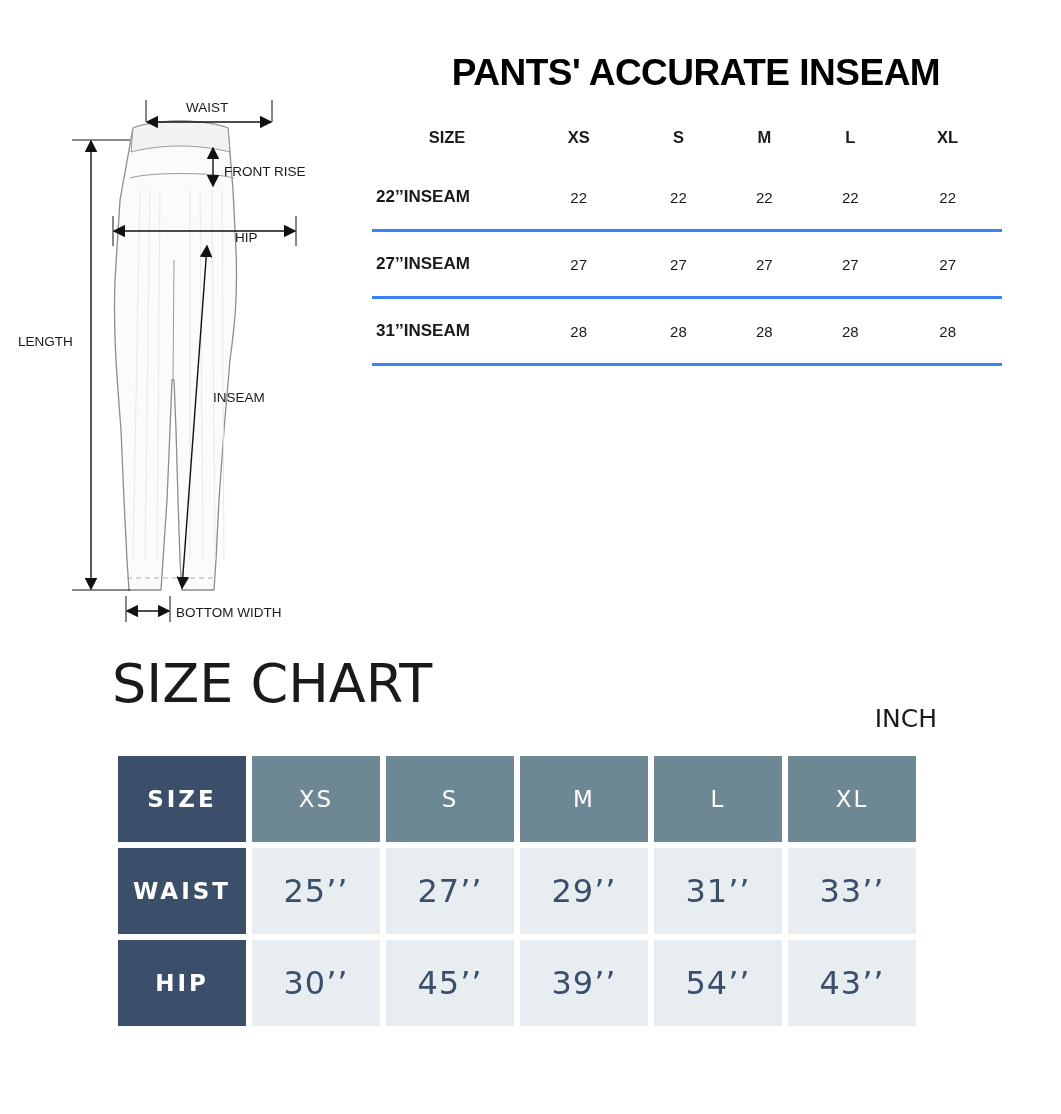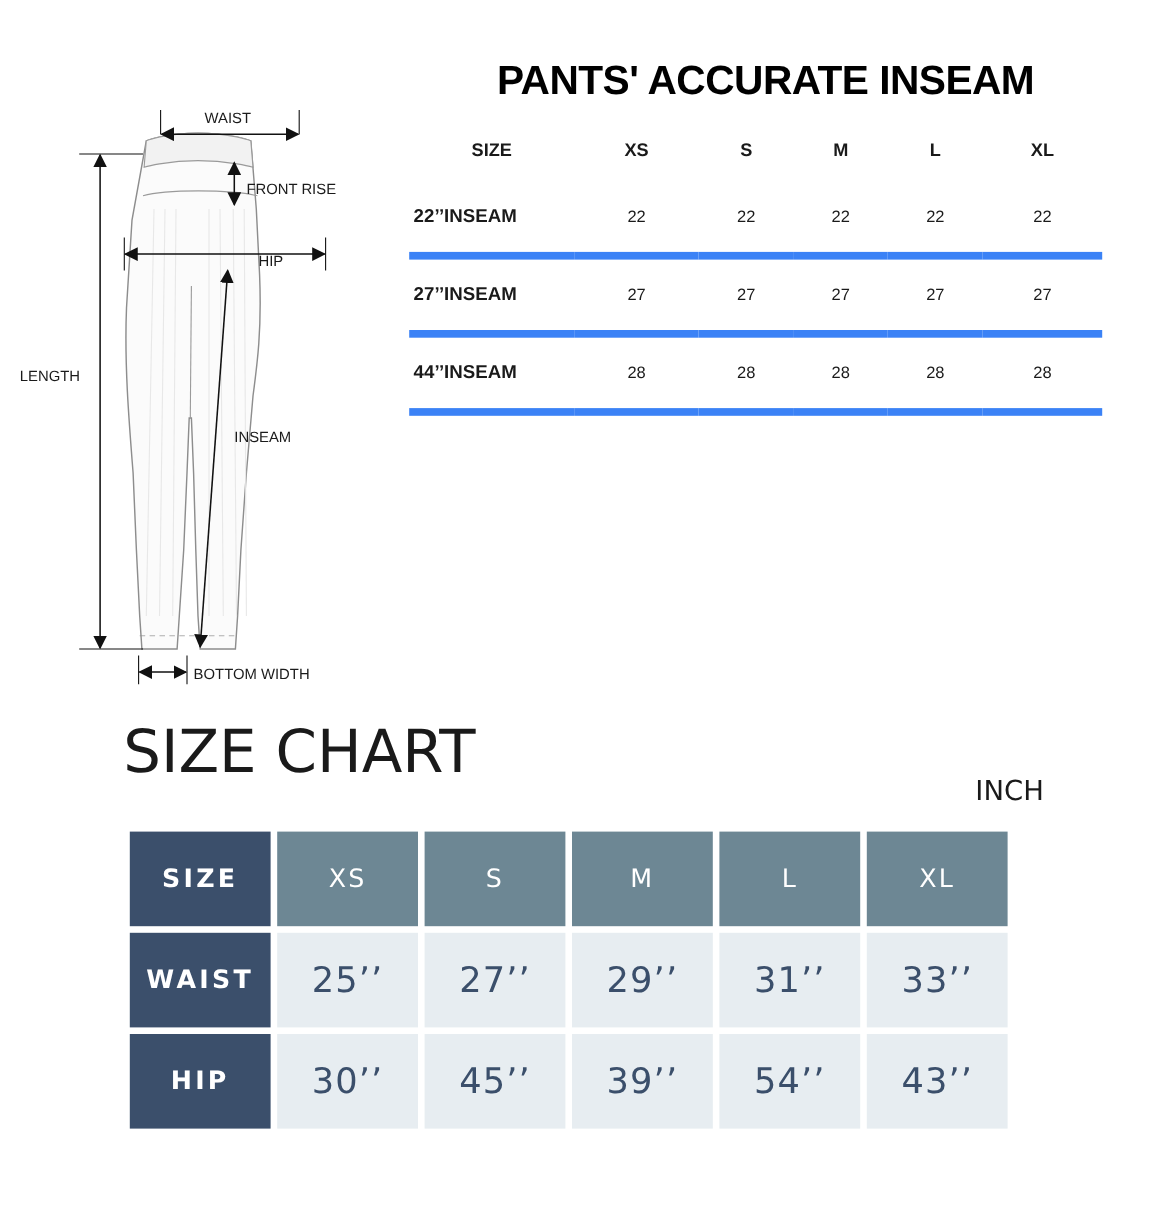--- a/index.html
+++ b/index.html
@@ -62,21 +62,21 @@
     text-align: center;
   }
   table.inseam th.rowhead-col {
     width: 150px;
   }
   table.inseam td {
     font-size: 15px;
     text-align: center;
     color: #1a1a1a;
     padding: 22px 0;
-    border-bottom: 7px solid #3b82f6;
+    border-bottom: 3px solid #3b82f6;
   }
   table.inseam td.rowhead {
     font-size: 17px;
     font-weight: bold;
     text-align: left;
     padding-left: 4px;
   }
   table.inseam tr:first-child td { border-top: none; }
 
   
@@ -92,21 +92,21 @@
     left: 112px;
     top: 20px;
     font-size: 54px;
     font-weight: normal;
     letter-spacing: 0px;
     color: #1a1a1a;
     font-family: "DejaVu Sans", sans-serif;
   }
   .inch-label {
     position: absolute;
-    right: 112px;
+    right: 124px;
     top: 72px;
     font-size: 25px;
     color: #1a1a1a;
     font-family: "DejaVu Sans", sans-serif;
   }
   table.grid {
     position: absolute;
     left: 112px;
     top: 118px;
     border-collapse: separate;
@@ -255,21 +255,21 @@
         </tr>
         <tr>
           <td class="rowhead">27’’INSEAM</td>
           <td>27</td>
           <td>27</td>
           <td>27</td>
           <td>27</td>
           <td>27</td>
         </tr>
         <tr>
-          <td class="rowhead">44’’INSEAM</td>
+          <td class="rowhead">31’’INSEAM</td>
           <td>28</td>
           <td>28</td>
           <td>28</td>
           <td>28</td>
           <td>28</td>
         </tr>
       </tbody>
     </table>
   </div>
 </div>

